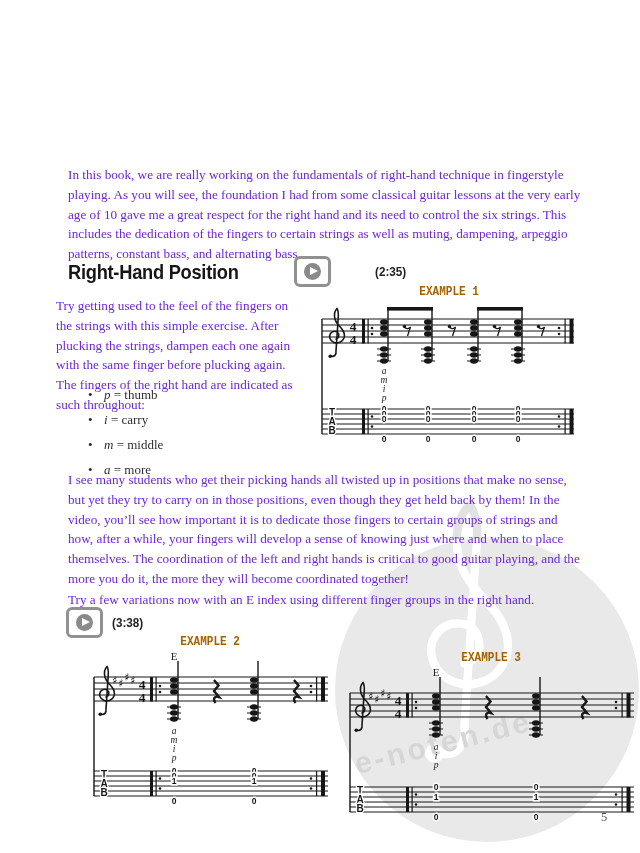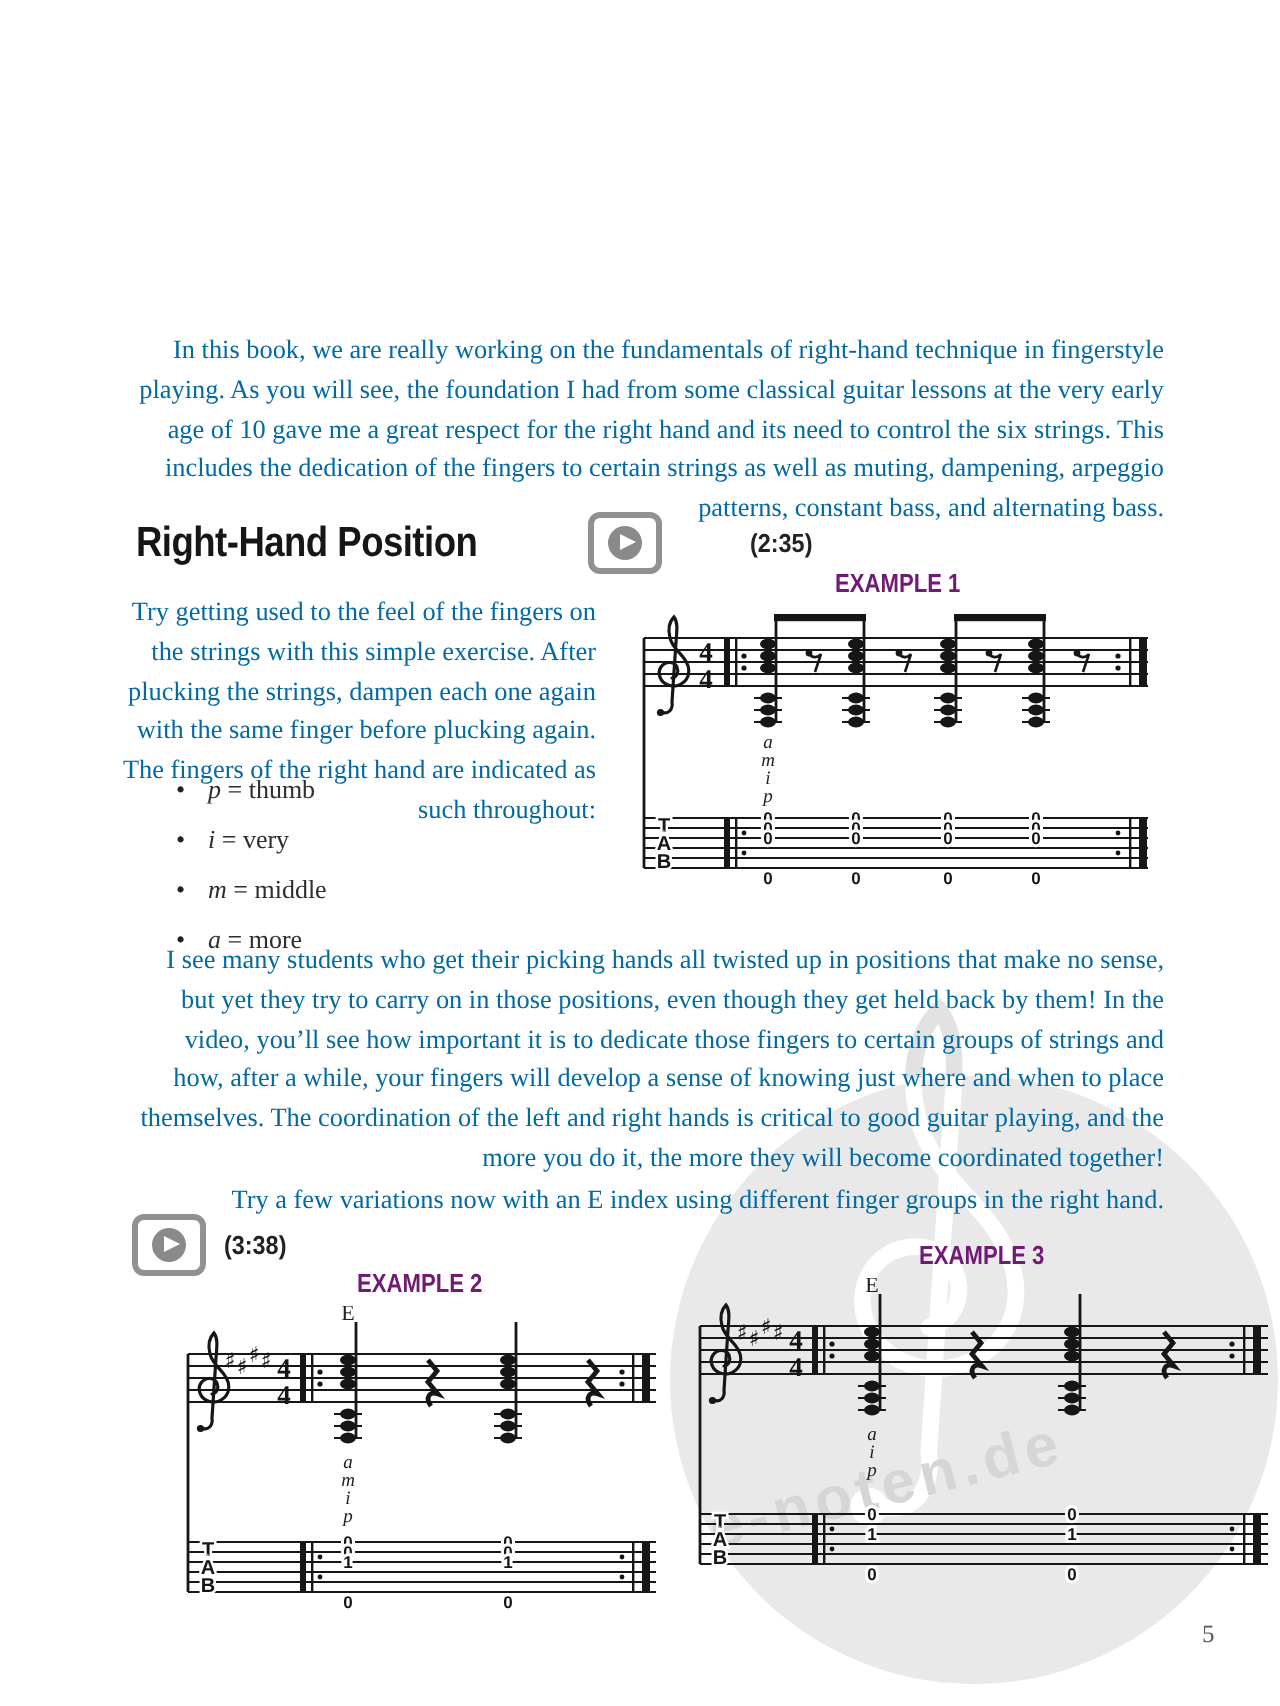--- a/index.html
+++ b/index.html
@@ -6,39 +6,39 @@
   #page{position:relative;width:640px;height:853px;background:#fff;overflow:hidden;
         font-family:"Liberation Serif",serif;color:#2e2e2e;}
   .layer{position:absolute;z-index:1;}
   
   #wm{position:absolute;left:0;top:0;z-index:0;}
   
   .t1{font-family:"Liberation Sans",sans-serif;font-weight:900;font-size:47px;color:#1b1b1b;
       transform:scaleX(.78);transform-origin:left top;letter-spacing:-1px;line-height:1;}
   .t2{font-family:"Liberation Sans",sans-serif;font-weight:400;font-size:39px;color:#242424;
       transform:scaleX(.72);transform-origin:left top;letter-spacing:0;line-height:1;margin-top:3px;}
-  .body-text{font-size:13.2px;line-height:1.5;color:#0369a1;text-align:right;}
+  .body-text{font-size:13.2px;line-height:1.5;color:#6d28d9;text-align:left;}
   .sec-row{display:flex;align-items:center;gap:9px;}
   .sec-head{font-family:"Liberation Sans",sans-serif;font-weight:700;font-size:21px;color:#161616;
       transform:scaleX(.87);transform-origin:left center;letter-spacing:-0.3px;white-space:nowrap;}
   .vtime{font-family:"Liberation Sans",sans-serif;font-weight:700;font-size:13px;color:#222;
       transform:scaleX(.9);transform-origin:left center;}
   
   .play{width:31px;height:25px;border:3px solid #919191;border-radius:6px;background:#fff;
         display:flex;align-items:center;justify-content:center;flex:0 0 auto;}
   .play .disc{width:17px;height:17px;border-radius:50%;background:#8a8a8a;position:relative;}
   .play .tri{position:absolute;left:6px;top:4px;width:0;height:0;
         border-left:8px solid #fff;border-top:4.5px solid transparent;border-bottom:4.5px solid transparent;}
   
   ul.blt{list-style:none;margin:0;padding:0;}
   ul.blt li{font-size:13px;margin:0 0 9px 0;padding-left:16px;position:relative;}
   ul.blt li::before{content:"\2022";position:absolute;left:0;top:0;font-size:13px;color:#222;}
   .ital{font-style:italic;}
   
-  .ex-title{font-family:Liberation Sans, sans-serif;font-weight:700;font-size:13px;color:#701a75;
+  .ex-title{font-family:Liberation Mono, monospace;font-weight:700;font-size:13px;color:#a16207;
             text-align:center;margin-bottom:4px;}
   .ex-title span{display:inline-block;transform:scaleX(.85);letter-spacing:0;}
   svg text{font-family:"Liberation Serif",serif;}
   .mus{stroke:#161616;}
   .tabnum{font-family:"Liberation Sans",sans-serif;font-weight:700;font-size:8.5px;fill:#161616;
           paint-order:stroke;stroke:#fff;stroke-width:3px;text-anchor:middle;}
   .tabletter{font-family:"Liberation Sans",sans-serif;font-weight:700;font-size:10px;fill:#161616;
           paint-order:stroke;stroke:#fff;stroke-width:2.5px;text-anchor:middle;}
   .fingerletter{font-style:italic;font-size:9.5px;fill:#222;text-anchor:middle;}
   .timesig{font-weight:700;font-size:13.5px;fill:#161616;text-anchor:middle;}
@@ -120,21 +120,21 @@
           <div class="tri"></div>
         </div>
     </div>
     <div class="vtime">(2:35)</div>
   </div>
 
   <div class="layer body-text" style="left:56px;top:296px;width:242px;">Try getting used to the feel of the fingers on the strings with this simple exercise. After plucking the strings, dampen each one again with the same finger before plucking again. The fingers of the right hand are indicated as such throughout:</div>
 
   <ul class="blt layer" style="left:88px;top:387px;">
     <li><span class="ital">p</span><span> = thumb</span></li>
-    <li><span class="ital">i</span><span> = very</span></li>
+    <li><span class="ital">i</span><span> = carry</span></li>
     <li><span class="ital">m</span><span> = middle</span></li>
     <li><span class="ital">a</span><span> = more</span></li>
   </ul>
 
   <div class="layer" style="left:316px;top:284px;width:266px;">
     <div class="ex-title"><span>EXAMPLE 1</span></div>
     <svg width="266" height="152" viewBox="0 0 266 152">
 
       <g class="mus" stroke-width="1">
         <path d="M6 16 H258 M6 22 H258 M6 28 H258 M6 34 H258 M6 40 H258"></path>
@@ -296,21 +296,21 @@
         <text class="tabnum" x="86" y="131">1</text>
         <text class="tabnum" x="86" y="151">0</text>
         <text class="tabnum" x="166" y="121">0</text>
         <text class="tabnum" x="166" y="126">0</text>
         <text class="tabnum" x="166" y="131">1</text>
         <text class="tabnum" x="166" y="151">0</text>
       </g>
     </svg>
   </div>
 
-  <div class="layer" style="left:344px;top:620px;width:294px;">
+  <div class="layer" style="left:344px;top:650px;width:294px;">
     <div class="ex-title"><span>EXAMPLE 3</span></div>
     <svg width="294" height="162" viewBox="0 0 294 162">
       <g class="mus" stroke-width="1">
         <path d="M6 24 H290 M6 30 H290 M6 36 H290 M6 42 H290 M6 48 H290"></path>
         <path d="M6 24 V143" stroke-width="1.4"></path>
       </g>
       <g style="color:#161616">
         <use href="#clefg" transform="translate(6,11) scale(0.5)" stroke-width="6"></use>
       </g>
       <g>

